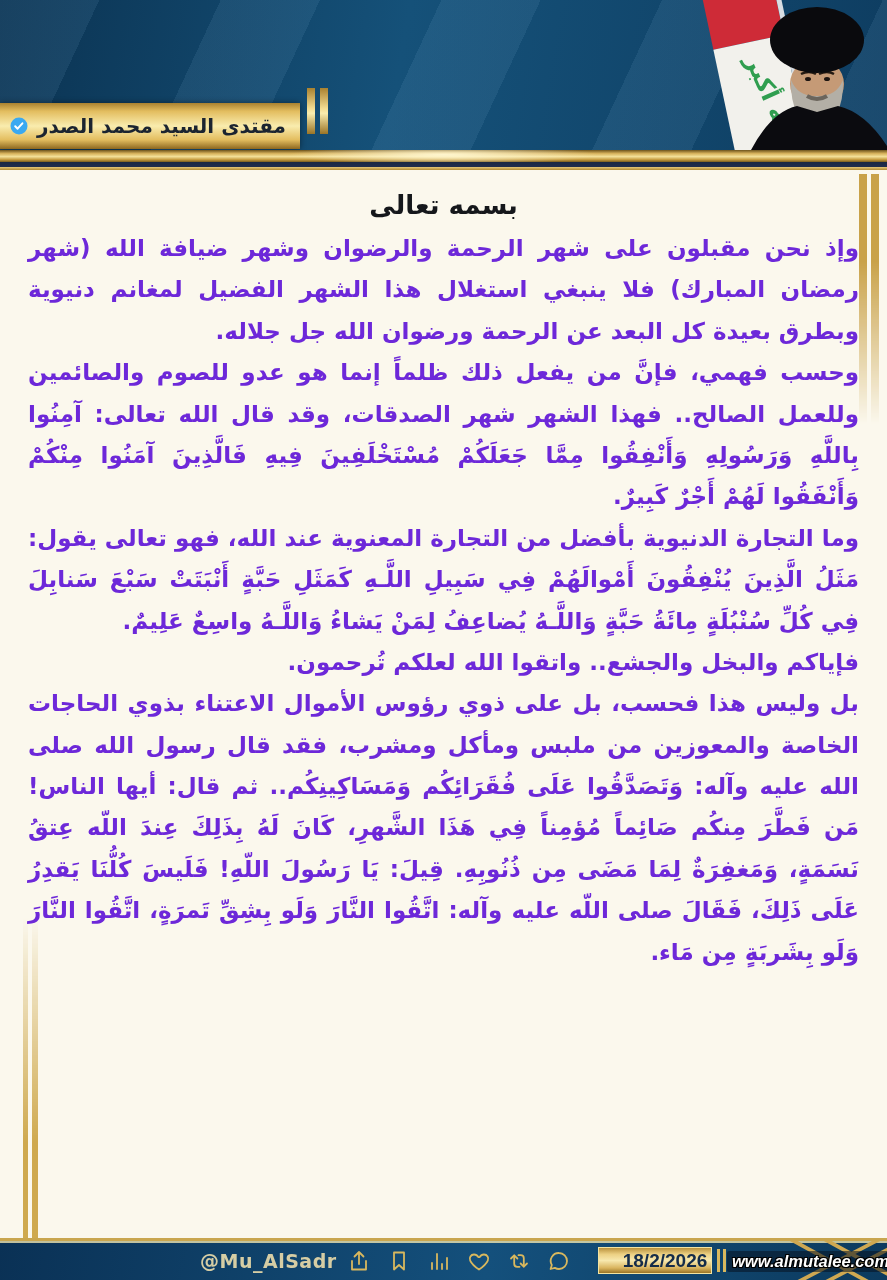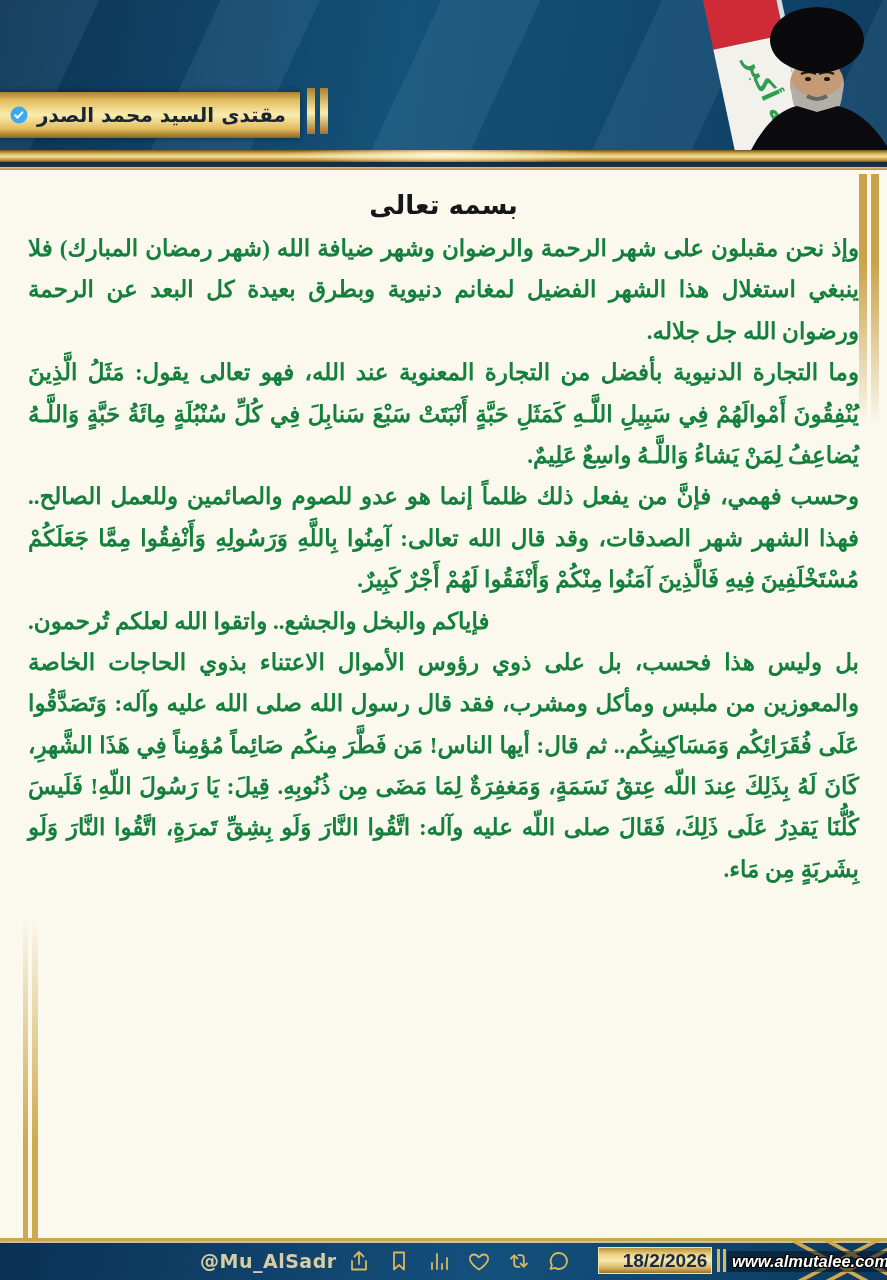--- a/index.html
+++ b/index.html
@@ -5,21 +5,21 @@
   html,body{margin:0;padding:0;background:#222;}
   .page{position:relative;width:887px;height:1280px;margin:0 auto;overflow:hidden;
         font-family:"DejaVu Sans",sans-serif;background:#fbf8ed;}
 
   
   .header{position:absolute;top:0;left:0;width:887px;height:150px;overflow:hidden;
     background:
       repeating-linear-gradient(115deg, rgba(140,190,225,0.10) 0 90px, rgba(0,0,0,0) 90px 200px),
       linear-gradient(100deg,#0b3352 0%,#155179 45%,#0e3d61 100%);}
   .portrait{position:absolute;top:0;right:0;width:190px;height:150px;}
-  .name-banner{position:absolute;left:0;top:92px;width:300px;height:46px;
+  .name-banner{position:absolute;left:0;top:103px;width:300px;height:46px;
     background:linear-gradient(180deg,#a9812f 0%,#e3bd5f 18%,#f9ecae 50%,#e3bd5f 80%,#8d671f 100%);
     display:flex;align-items:center;justify-content:flex-end;gap:9px;padding-right:14px;box-sizing:border-box;
     box-shadow:0 0 6px rgba(0,0,0,.45);}
   .name-banner .acct-name{font-size:20px;font-weight:bold;color:#1b2430;direction:rtl;white-space:nowrap;}
   .vbadge{width:18px;height:18px;flex:0 0 18px;order:-1;}
   .banner-bars{position:absolute;left:307px;top:88px;height:46px;display:flex;gap:5px;}
   .banner-bars span{display:block;width:8px;height:46px;
     background:linear-gradient(180deg,#a9812f,#f3dd93 45%,#f9ecae 55%,#9a7426);}
 
   
@@ -35,23 +35,23 @@
     padding:18px 28px 0;box-sizing:border-box;direction:rtl;overflow:hidden;}
   .deco-top-right{position:absolute;top:174px;right:8px;width:20px;height:250px;pointer-events:none;
     background:linear-gradient(90deg,#c9a24a 0 8px,rgba(0,0,0,0) 8px 12px,#c9a24a 12px 20px);
     -webkit-mask:linear-gradient(180deg,#000 0%,#000 35%,rgba(0,0,0,0) 100%);
     mask:linear-gradient(180deg,#000 0%,#000 35%,rgba(0,0,0,0) 100%);}
   .deco-bottom-left{position:absolute;bottom:42px;left:23px;width:15px;height:320px;pointer-events:none;
     background:linear-gradient(90deg,#cfa94e 0 5px,rgba(0,0,0,0) 5px 9px,#cfa94e 9px 14px);
     -webkit-mask:linear-gradient(0deg,#000 0%,#000 30%,rgba(0,0,0,0) 100%);
     mask:linear-gradient(0deg,#000 0%,#000 30%,rgba(0,0,0,0) 100%);}
   .doc-title{margin:2px 0 8px;text-align:center;font-size:26px;font-weight:bold;color:#15171b;}
-  .doc-body p{margin:0;font-size:23px;line-height:1.8;font-weight:bold;color:#15803d;
-    text-align:justify;font-family:Liberation Serif, serif;}
-  .doc-body p.centered{text-align:left;}
+  .doc-body p{margin:0;font-size:23px;line-height:1.8;font-weight:bold;color:#6d28d9;
+    text-align:justify;}
+  .doc-body p.centered{text-align:right;}
 
   
   .footer{position:absolute;left:0;bottom:0;width:887px;height:42px;box-sizing:border-box;
     border-top:3px solid #c9a64f;overflow:hidden;
     background:linear-gradient(100deg,#0a3155 0%,#14507c 55%,#0c3a5e 100%);
     box-shadow:inset 0 2px 0 rgba(255,240,180,.75);}
   .handle{position:absolute;left:200px;top:9px;font-size:19px;font-weight:bold;
     color:#d6cda4;letter-spacing:.5px;}
   .action-icons{position:absolute;left:347px;top:8px;display:flex;gap:16px;align-items:center;}
   .action-icons svg{width:24px;height:24px;display:block;cursor:pointer;}
@@ -110,22 +110,22 @@
 
   <div class="gold-divider">
     <div class="band"></div>
       <div class="navyline"></div>
       <div class="thinline"></div>
   </div>
 
   <div class="doc-body">
     <h1 class="doc-title">بسمه تعالى</h1>
     <p>وإذ نحن مقبلون على شهر الرحمة والرضوان وشهر ضيافة الله (شهر رمضان المبارك) فلا ينبغي استغلال هذا الشهر الفضيل لمغانم دنيوية وبطرق بعيدة كل البعد عن الرحمة ورضوان الله جل جلاله.</p>
+    <p>وحسب فهمي، فإنَّ من يفعل ذلك ظلماً إنما هو عدو للصوم والصائمين وللعمل الصالح.. فهذا الشهر شهر الصدقات، وقد قال الله تعالى: آمِنُوا بِاللَّهِ وَرَسُولِهِ وَأَنْفِقُوا مِمَّا جَعَلَكُمْ مُسْتَخْلَفِينَ فِيهِ فَالَّذِينَ آمَنُوا مِنْكُمْ وَأَنْفَقُوا لَهُمْ أَجْرٌ كَبِيرٌ.</p>
     <p>وما التجارة الدنيوية بأفضل من التجارة المعنوية عند الله، فهو تعالى يقول: مَثَلُ الَّذِينَ يُنْفِقُونَ أَمْوالَهُمْ فِي سَبِيلِ اللَّـهِ كَمَثَلِ حَبَّةٍ أَنْبَتَتْ سَبْعَ سَنابِلَ فِي كُلِّ سُنْبُلَةٍ مِائَةُ حَبَّةٍ وَاللَّـهُ يُضاعِفُ لِمَنْ يَشاءُ وَاللَّـهُ واسِعٌ عَلِيمٌ.</p>
-    <p>وحسب فهمي، فإنَّ من يفعل ذلك ظلماً إنما هو عدو للصوم والصائمين وللعمل الصالح.. فهذا الشهر شهر الصدقات، وقد قال الله تعالى: آمِنُوا بِاللَّهِ وَرَسُولِهِ وَأَنْفِقُوا مِمَّا جَعَلَكُمْ مُسْتَخْلَفِينَ فِيهِ فَالَّذِينَ آمَنُوا مِنْكُمْ وَأَنْفَقُوا لَهُمْ أَجْرٌ كَبِيرٌ.</p>
     <p class="centered">فإياكم والبخل والجشع.. واتقوا الله لعلكم تُرحمون.</p>
     <p>بل وليس هذا فحسب، بل على ذوي رؤوس الأموال الاعتناء بذوي الحاجات الخاصة والمعوزين من ملبس ومأكل ومشرب، فقد قال رسول الله صلى الله عليه وآله: وَتَصَدَّقُوا عَلَى فُقَرَائِكُم وَمَسَاكِينِكُم.. ثم قال: أيها الناس! مَن فَطَّرَ مِنكُم صَائِماً مُؤمِناً فِي هَذَا الشَّهرِ، كَانَ لَهُ بِذَلِكَ عِندَ اللّه عِتقُ نَسَمَةٍ، وَمَغفِرَةٌ لِمَا مَضَى مِن ذُنُوبِهِ. قِيلَ: يَا رَسُولَ اللّهِ! فَلَيسَ كُلُّنَا يَقدِرُ عَلَى ذَلِكَ، فَقَالَ صلى اللّه عليه وآله: اتَّقُوا النَّارَ وَلَو بِشِقِّ تَمرَةٍ، اتَّقُوا النَّارَ وَلَو بِشَربَةٍ مِن مَاء.</p>
 
   </div>
   <div class="deco-top-right"></div>
   <div class="deco-bottom-left"></div>
 
   <div class="footer">
     <span class="handle">@Mu_AlSadr</span>
 

